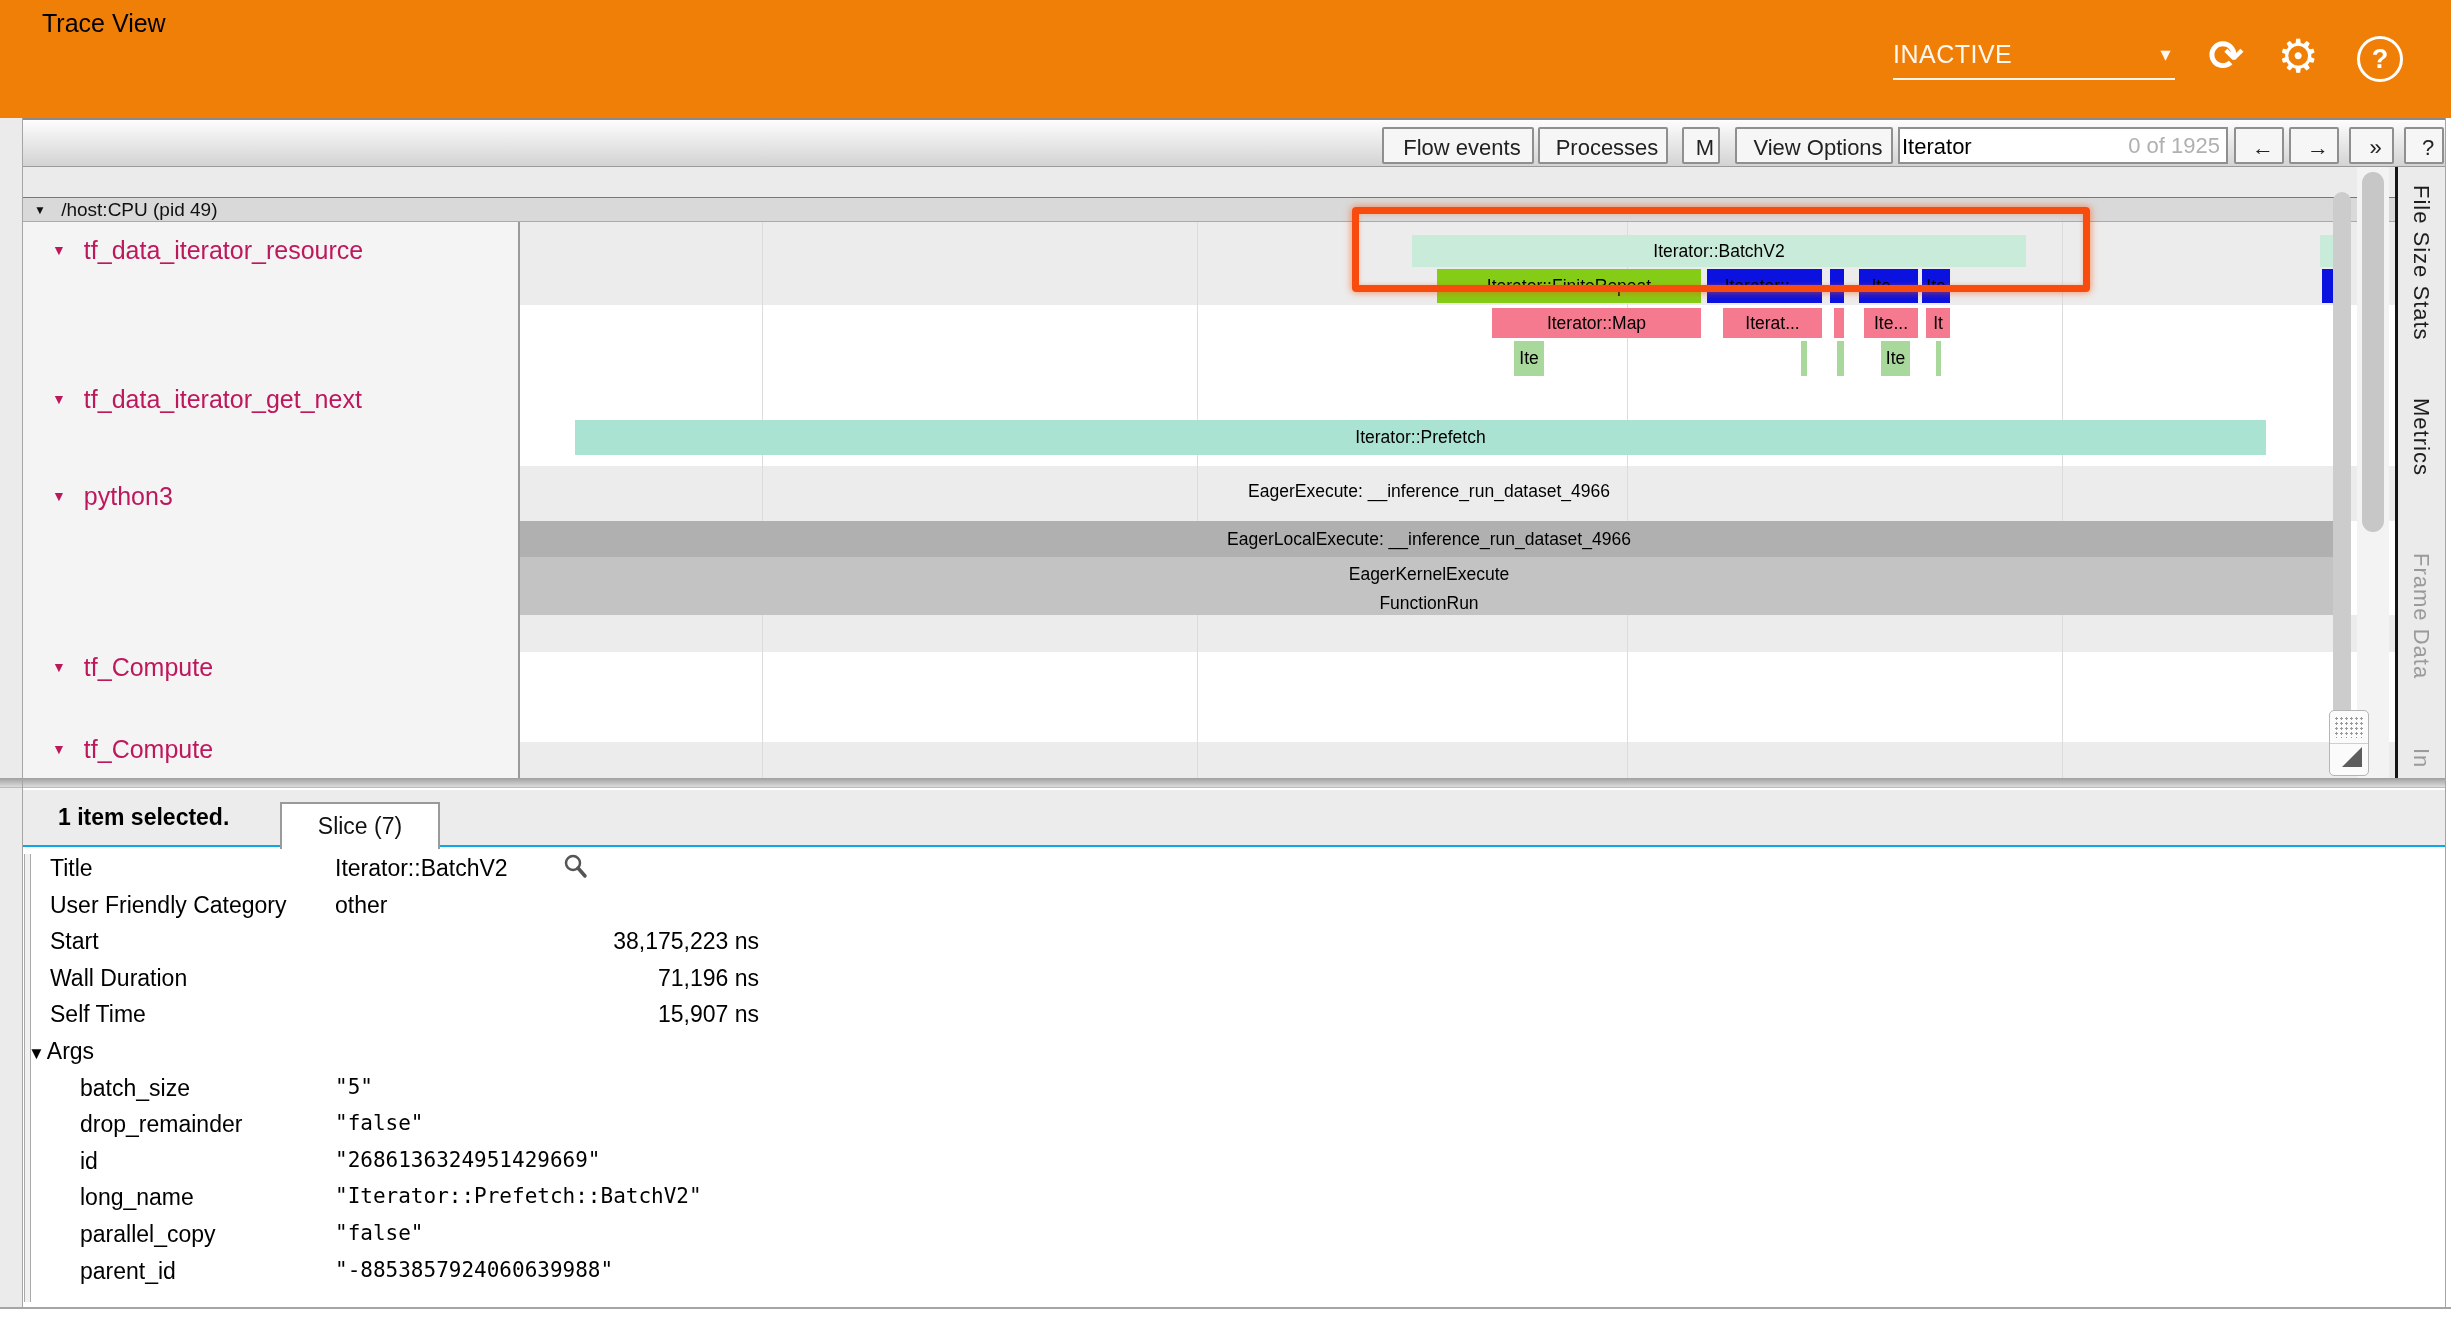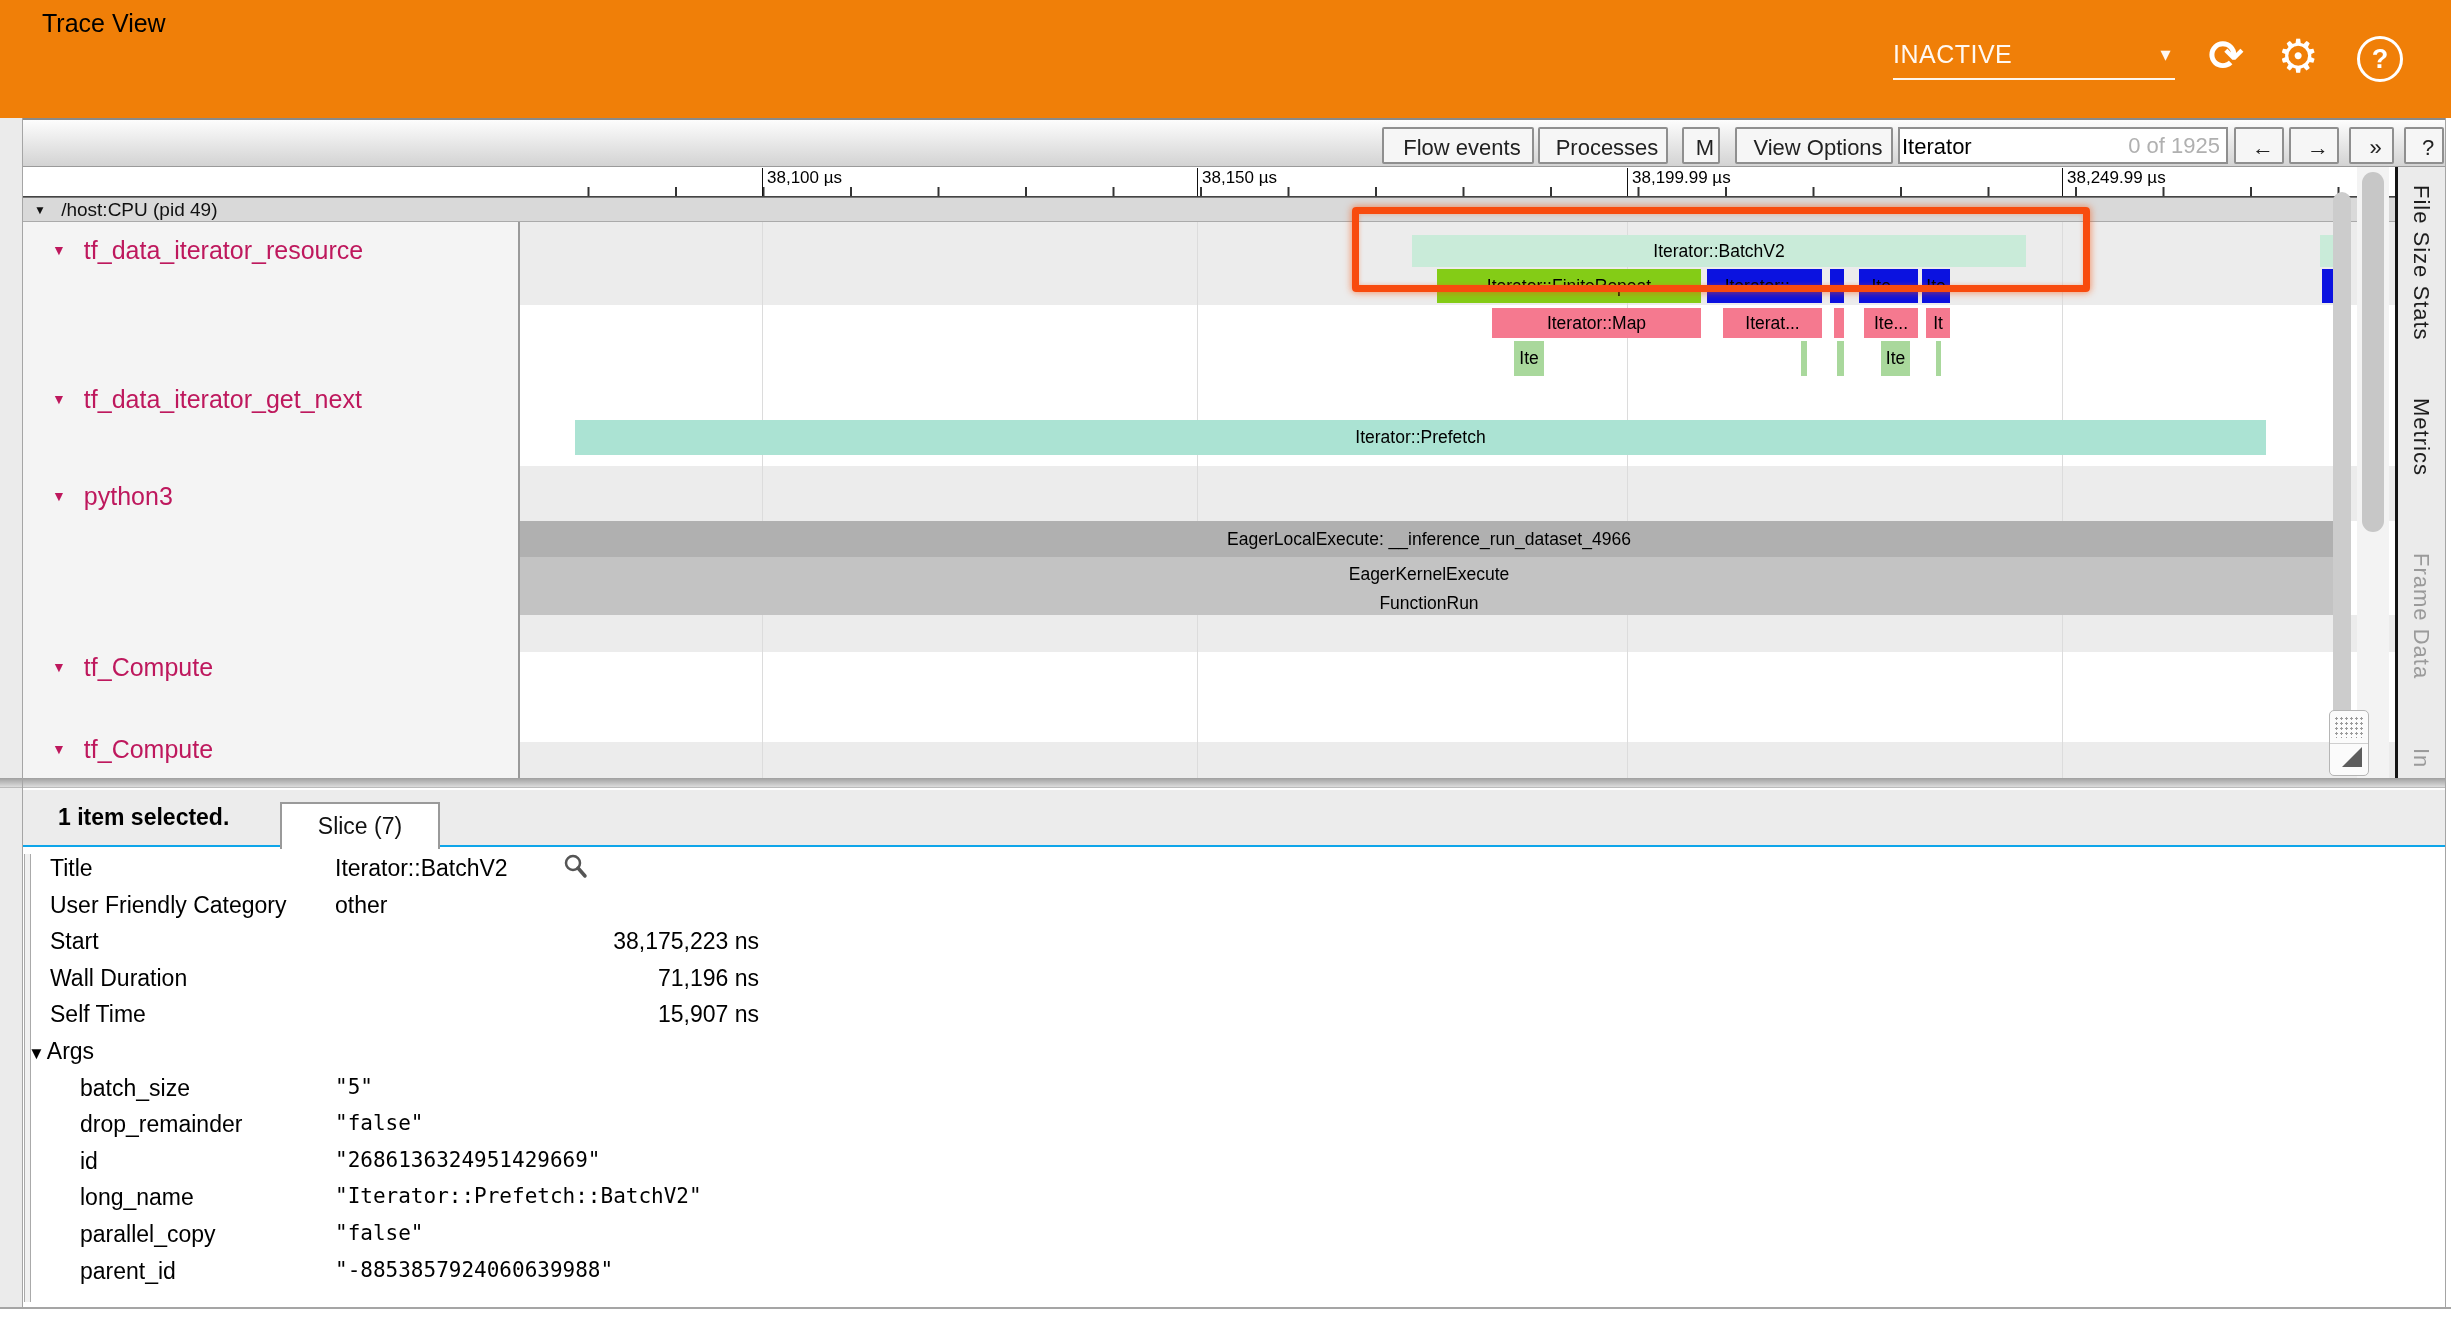--- a/index.html
+++ b/index.html
@@ -109,27 +109,20 @@
   </div>
 
   <div id="trace-toolbar"></div>
   <div id="trace-title">Trace View</div>
   <div id="toolbar-buttons"></div>
   <div id="search-box">
     <input id="search-input" value="Iterator" style="">
     <span id="search-count">0 of 1925</span>
   </div>
 
-  <div id="ruler">
-    <div id="ruler-ticks"></div>
-  <div class="ruler-label" style="left: 740px;">38,100 µs</div>
-      <div class="ruler-label" style="left: 1175px;">38,150 µs</div>
-      <div class="ruler-label" style="left: 1605px;">38,199.99 µs</div>
-      <div class="ruler-label" style="left: 2040px;">38,249.99 µs</div>
-    </div>
 
   <div id="cpu-header">
     <span class="tri">▼</span>
     <span>/host:CPU (pid 49)</span>
     <span id="cpu-close">X</span>
   </div>
 
   <div id="track-col">
       <div class="trk" style="top: 14px;"><span class="tri">▼</span><span>tf_data_iterator_resource</span></div>
       <div class="trk" style="top: 163px;"><span class="tri">▼</span><span>tf_data_iterator_get_next</span></div>
@@ -159,20 +152,21 @@
       <div class="evt" style="left: 1203px; top: 86px; width: 99px; height: 30px; line-height: 30px; background: rgb(245, 121, 143);">Iterat...</div>
       <div class="evt" style="left: 1314px; top: 86px; width: 10px; height: 30px; line-height: 30px; background: rgb(245, 121, 143);"></div>
       <div class="evt" style="left: 1344px; top: 86px; width: 54px; height: 30px; line-height: 30px; background: rgb(245, 121, 143);">Ite...</div>
       <div class="evt" style="left: 1406px; top: 86px; width: 24px; height: 30px; line-height: 30px; background: rgb(245, 121, 143);">It</div>
       <div class="evt" style="left: 994px; top: 119px; width: 30px; height: 35px; line-height: 35px; background: rgb(169, 216, 156);">Ite</div>
       <div class="evt" style="left: 1281px; top: 119px; width: 6px; height: 35px; line-height: 35px; background: rgb(169, 216, 156);"></div>
       <div class="evt" style="left: 1317px; top: 119px; width: 7px; height: 35px; line-height: 35px; background: rgb(169, 216, 156);"></div>
       <div class="evt" style="left: 1361px; top: 119px; width: 29px; height: 35px; line-height: 35px; background: rgb(169, 216, 156);">Ite</div>
       <div class="evt" style="left: 1416px; top: 119px; width: 5px; height: 35px; line-height: 35px; background: rgb(169, 216, 156);"></div>
       <div class="evt" style="left: 55px; top: 198px; width: 1691px; height: 35px; line-height: 35px; background: rgb(171, 227, 211);">Iterator::Prefetch</div>
+      <div class="evt" style="left: 0px; top: 249px; width: 1818px; height: 40px; line-height: 40px; background: transparent;">EagerExecute: __inference_run_dataset_4966</div>
       <div class="evt" style="left: 0px; top: 299px; width: 1818px; height: 36px; line-height: 36px; background: rgb(176, 176, 176);">EagerLocalExecute: __inference_run_dataset_4966</div>
       <div class="evt" style="left: 0px; top: 335px; width: 1818px; height: 58px; line-height: 58px; background: rgb(195, 195, 195);"></div>
       <div class="evt" style="left: 0px; top: 338px; width: 1818px; height: 28px; line-height: 28px; background: transparent;">EagerKernelExecute</div>
       <div class="evt" style="left: 0px; top: 368px; width: 1818px; height: 26px; line-height: 26px; background: transparent;">FunctionRun</div>
     </div>
 
   <div id="highlight-rect" style="left: 1352px; top: 207px; width: 724px; height: 71px;"></div>
 
   <div id="scroll-track-outer"></div>
   <div id="scroll-thumb-outer"></div>

